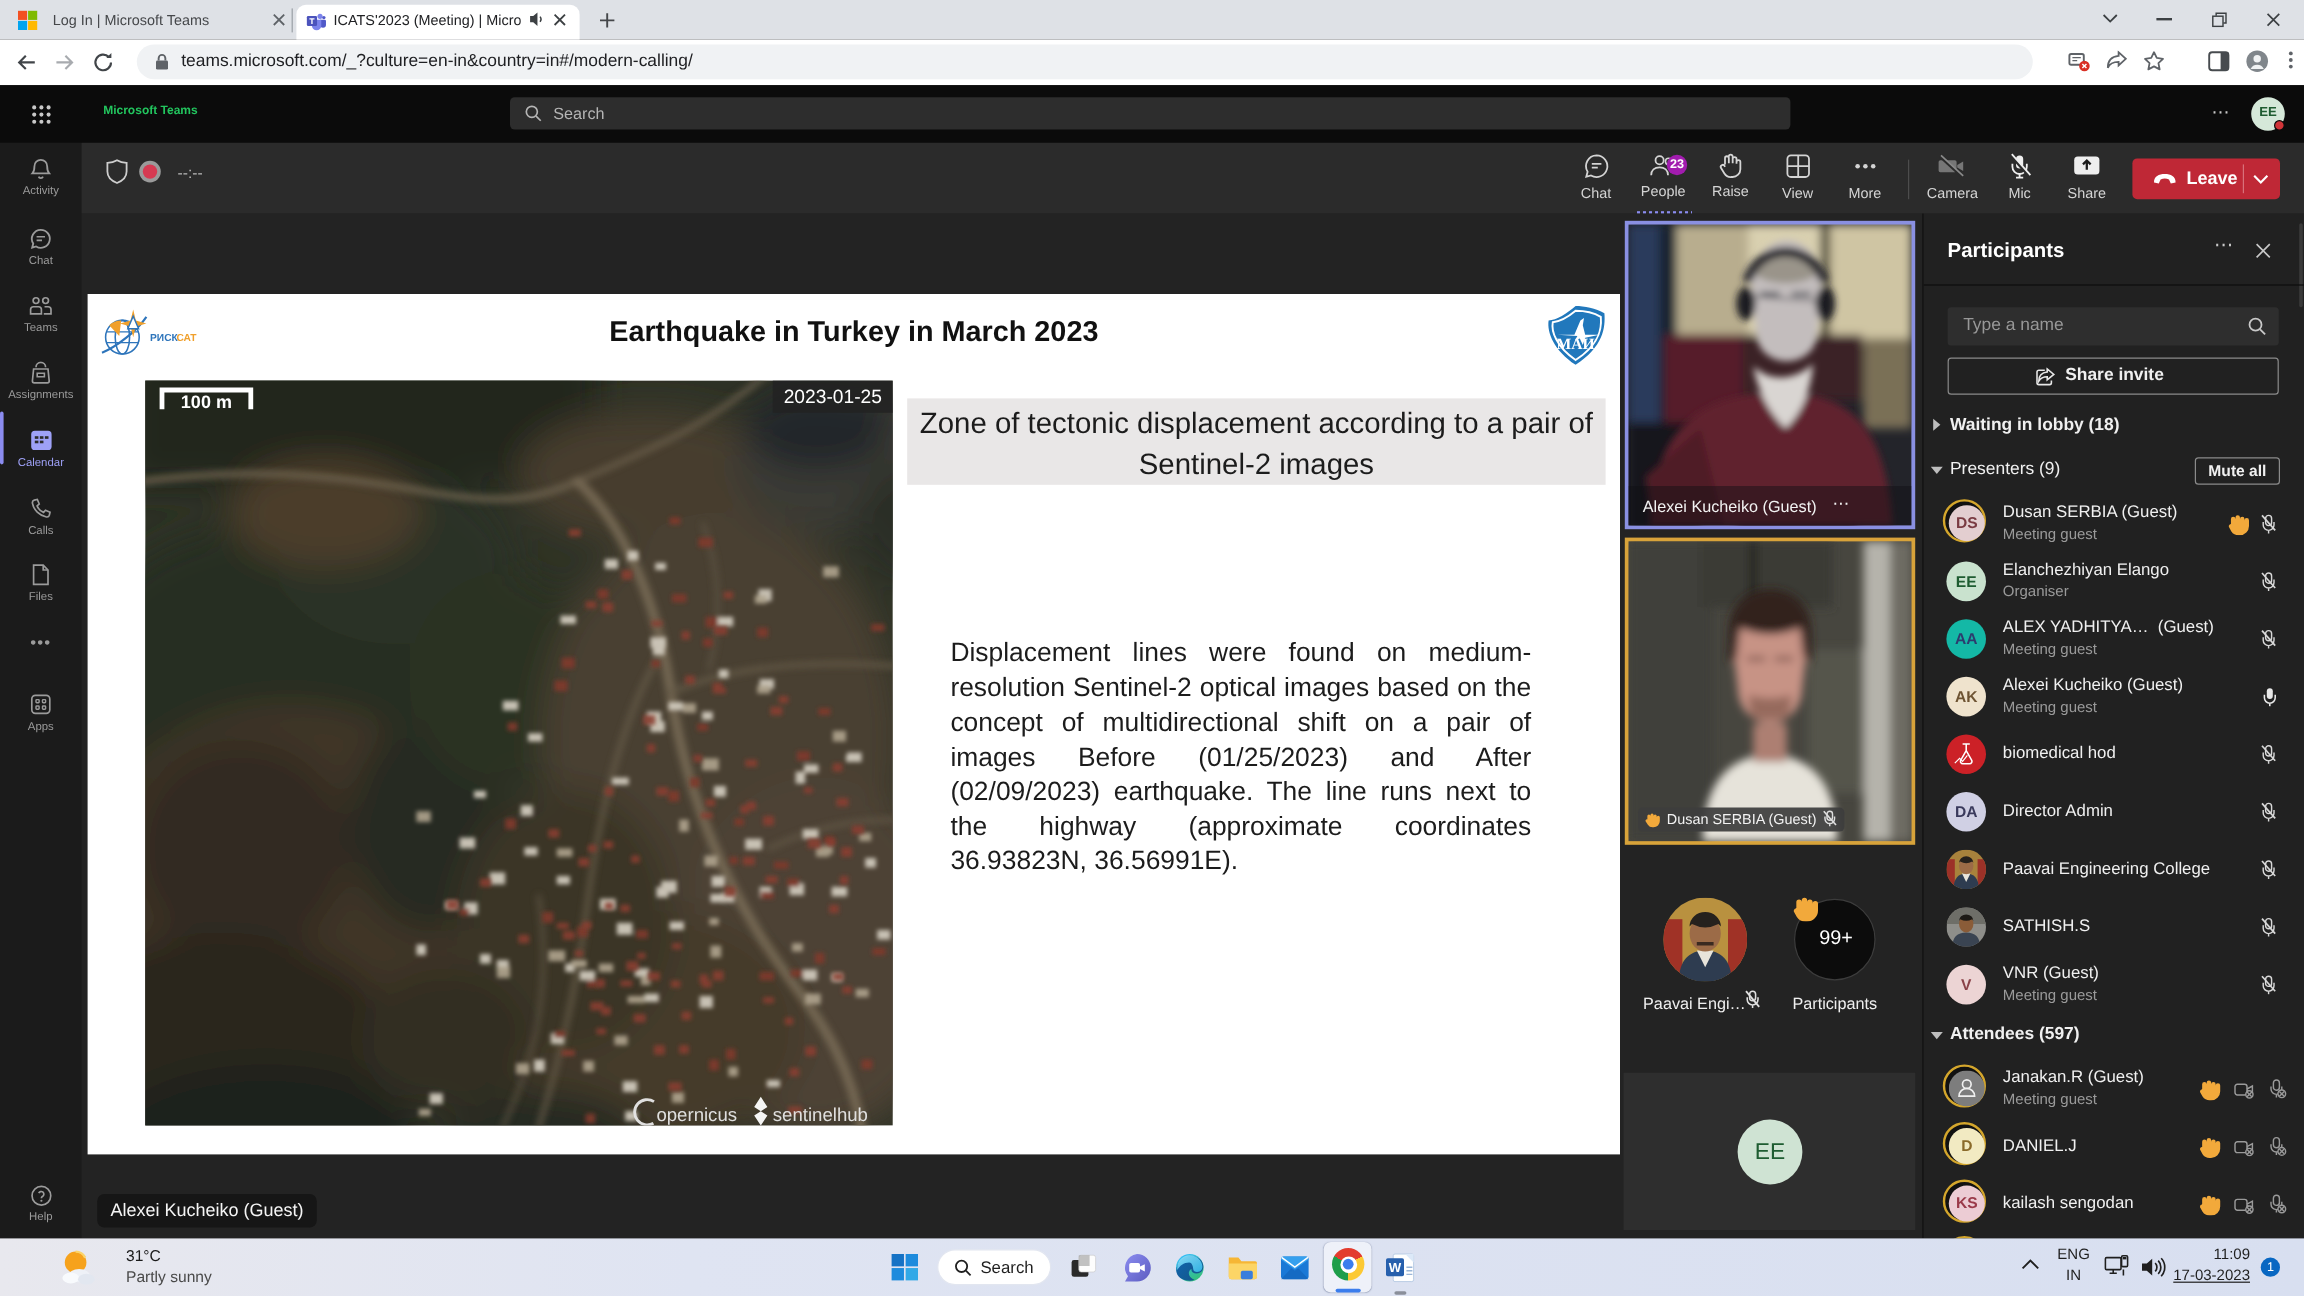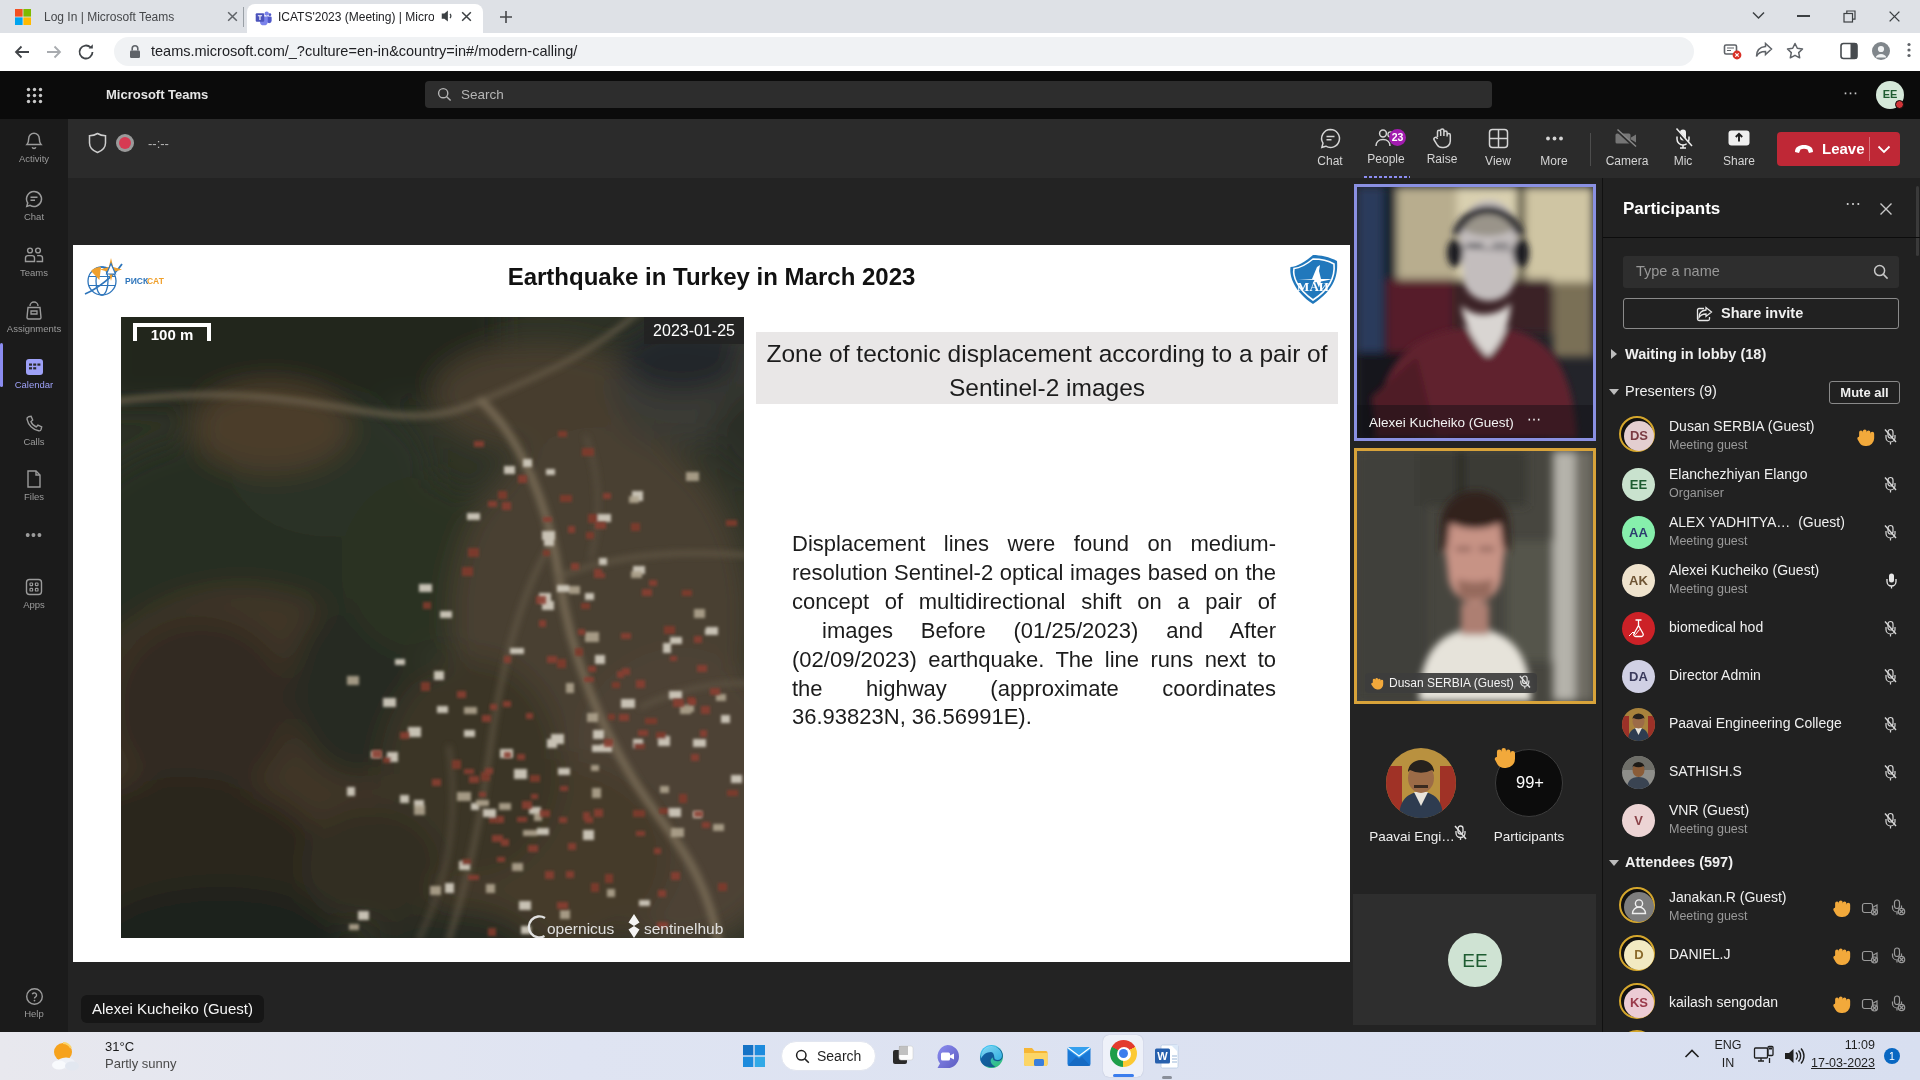--- a/index.html
+++ b/index.html
@@ -137,21 +137,21 @@
           <circle cx="8.5" cy="2.5" r="1.7"></circle>
           <circle cx="14.5" cy="2.5" r="1.7"></circle>
           <circle cx="2.5" cy="8.5" r="1.7"></circle>
           <circle cx="8.5" cy="8.5" r="1.7"></circle>
           <circle cx="14.5" cy="8.5" r="1.7"></circle>
           <circle cx="2.5" cy="14.5" r="1.7"></circle>
           <circle cx="8.5" cy="14.5" r="1.7"></circle>
           <circle cx="14.5" cy="14.5" r="1.7"></circle>
         </g>
     </svg>
-    <div class="abs" style="left:106px;top:16px;font-size:13px;font-weight:bold;color:#e5e5e5;">Microsoft Teams</div>
+    <div class="abs" style="left:86px;top:16px;font-size:10px;font-weight:bold;color:#22c55e;">Microsoft Teams</div>
     <div class="abs" style="left:425px;top:10px;width:1067px;height:27px;background:#2d2d2d;border-radius:4px;">
       <svg class="abs" style="left:12px;top:6px;" width="15" height="15" viewBox="0 0 15 15">
           <circle cx="6.2" cy="6.2" r="4.6" fill="none" stroke="#b5b5b5" stroke-width="1.4"></circle>
           <path d="M9.7 9.7 L13.6 13.6" stroke="#b5b5b5" stroke-width="1.4"></path>
         </svg>
       <div class="abs" style="left:36px;top:6px;font-size:13.5px;color:#b5b5b5;">Search</div>
     </div>
     <div class="abs" style="left:1843px;top:13px;color:#c8c8c8;font-size:15px;letter-spacing:1px;">⋯</div>
     <div class="abs" style="left:1876px;top:10px;width:28px;height:28px;border-radius:50%;background:#d5e8d9;">
       <div class="abs" style="left:0;top:7px;width:28px;text-align:center;font-size:11px;font-weight:bold;color:#1e5c31;">EE</div>
@@ -637,21 +637,21 @@
         </g>
       </svg>
 
       <div class="abs" style="left:683px;top:87px;width:582px;height:72px;background:#e9e7e7;"></div>
       <div class="abs" style="left:660px;top:92px;width:628px;text-align:center;font-size:24.5px;color:#1c1c1c;line-height:33.5px;white-space:nowrap;">Zone of tectonic displacement according to a pair of<br>Sentinel-2 images</div>
 
       <div class="abs" style="left:719px;top:285px;width:484px;font-size:22px;color:#1c1c1c;line-height:28.9px;">
         <div style="text-align-last:justify;">Displacement lines were found on medium-</div>
         <div style="text-align-last:justify;">resolution Sentinel-2 optical images based on the</div>
         <div style="text-align-last:justify;text-align:right;">concept of multidirectional shift on a pair of</div>
-        <div style="text-align-last:justify;margin-left:30px;">images Before (01/25/2023) and After</div>
+        <div style="text-align-last:justify;">images Before (01/25/2023) and After</div>
         <div style="text-align-last:justify;">(02/09/2023) earthquake. The line runs next to</div>
         <div style="text-align-last:justify;">the highway (approximate coordinates</div>
         <div>36.93823N, 36.56991E).</div>
       </div>
     </div>
     
     <div class="abs" style="left:13px;top:817px;height:28px;background:#161616;border-radius:6px;padding:0 11px;line-height:28px;font-size:15px;color:#f5f5f5;">Alexei Kucheiko (Guest)</div>
     
     <div class="abs" style="left:1286px;top:6px;width:242px;height:257px;background:#8a90e2;">
       <svg class="abs" style="left:3px;top:3px;" width="236" height="251" viewBox="0 0 236 251">
@@ -827,21 +827,21 @@
       <div class="abs" style="left:19px;top:290px;width:33px;height:33px;border-radius:50%;background:#c9e2ce;text-align:center;line-height:33px;font-size:13px;font-weight:bold;color:#1e5c31;">EE</div>
       <div class="abs" style="left:66px;top:288px;font-size:14px;color:#f0f0f0;">Elanchezhiyan Elango</div>
       <div class="abs" style="left:66px;top:308px;font-size:12.5px;color:#9a9a9a;">Organiser</div>
       <svg class="abs" style="left:279px;top:298px;" width="17" height="17" viewBox="0 0 17 17">
           <g stroke="#d8d8d8" stroke-width="1.2" fill="none">
             <rect x="6" y="1.5" width="5" height="8.5" rx="2.5"></rect>
             <path d="M4 7 v2.5 a4.5 4.5 0 0 0 9 0 V7 M8.5 14.5 v2"></path>
             <path d="M3 1.5 L14 14" stroke-width="1.4"></path>
           </g>
         </svg>
-      <div class="abs" style="left:19px;top:338px;width:33px;height:33px;border-radius:50%;background:#86efac;text-align:center;line-height:33px;font-size:13px;font-weight:bold;color:#2c3c6e;">AA</div>
+      <div class="abs" style="left:19px;top:338px;width:33px;height:33px;border-radius:50%;background:#14b8a6;text-align:center;line-height:33px;font-size:13px;font-weight:bold;color:#2c3c6e;">AA</div>
       <div class="abs" style="left:66px;top:336px;font-size:14px;color:#f0f0f0;">ALEX YADHITYA…&nbsp;&nbsp;(Guest)</div>
       <div class="abs" style="left:66px;top:356px;font-size:12.5px;color:#9a9a9a;">Meeting guest</div>
       <svg class="abs" style="left:279px;top:346px;" width="17" height="17" viewBox="0 0 17 17">
           <g stroke="#d8d8d8" stroke-width="1.2" fill="none">
             <rect x="6" y="1.5" width="5" height="8.5" rx="2.5"></rect>
             <path d="M4 7 v2.5 a4.5 4.5 0 0 0 9 0 V7 M8.5 14.5 v2"></path>
             <path d="M3 1.5 L14 14" stroke-width="1.4"></path>
           </g>
         </svg>
       <div class="abs" style="left:19px;top:386px;width:33px;height:33px;border-radius:50%;background:#efe3cd;text-align:center;line-height:33px;font-size:13px;font-weight:bold;color:#6e5433;">AK</div>

